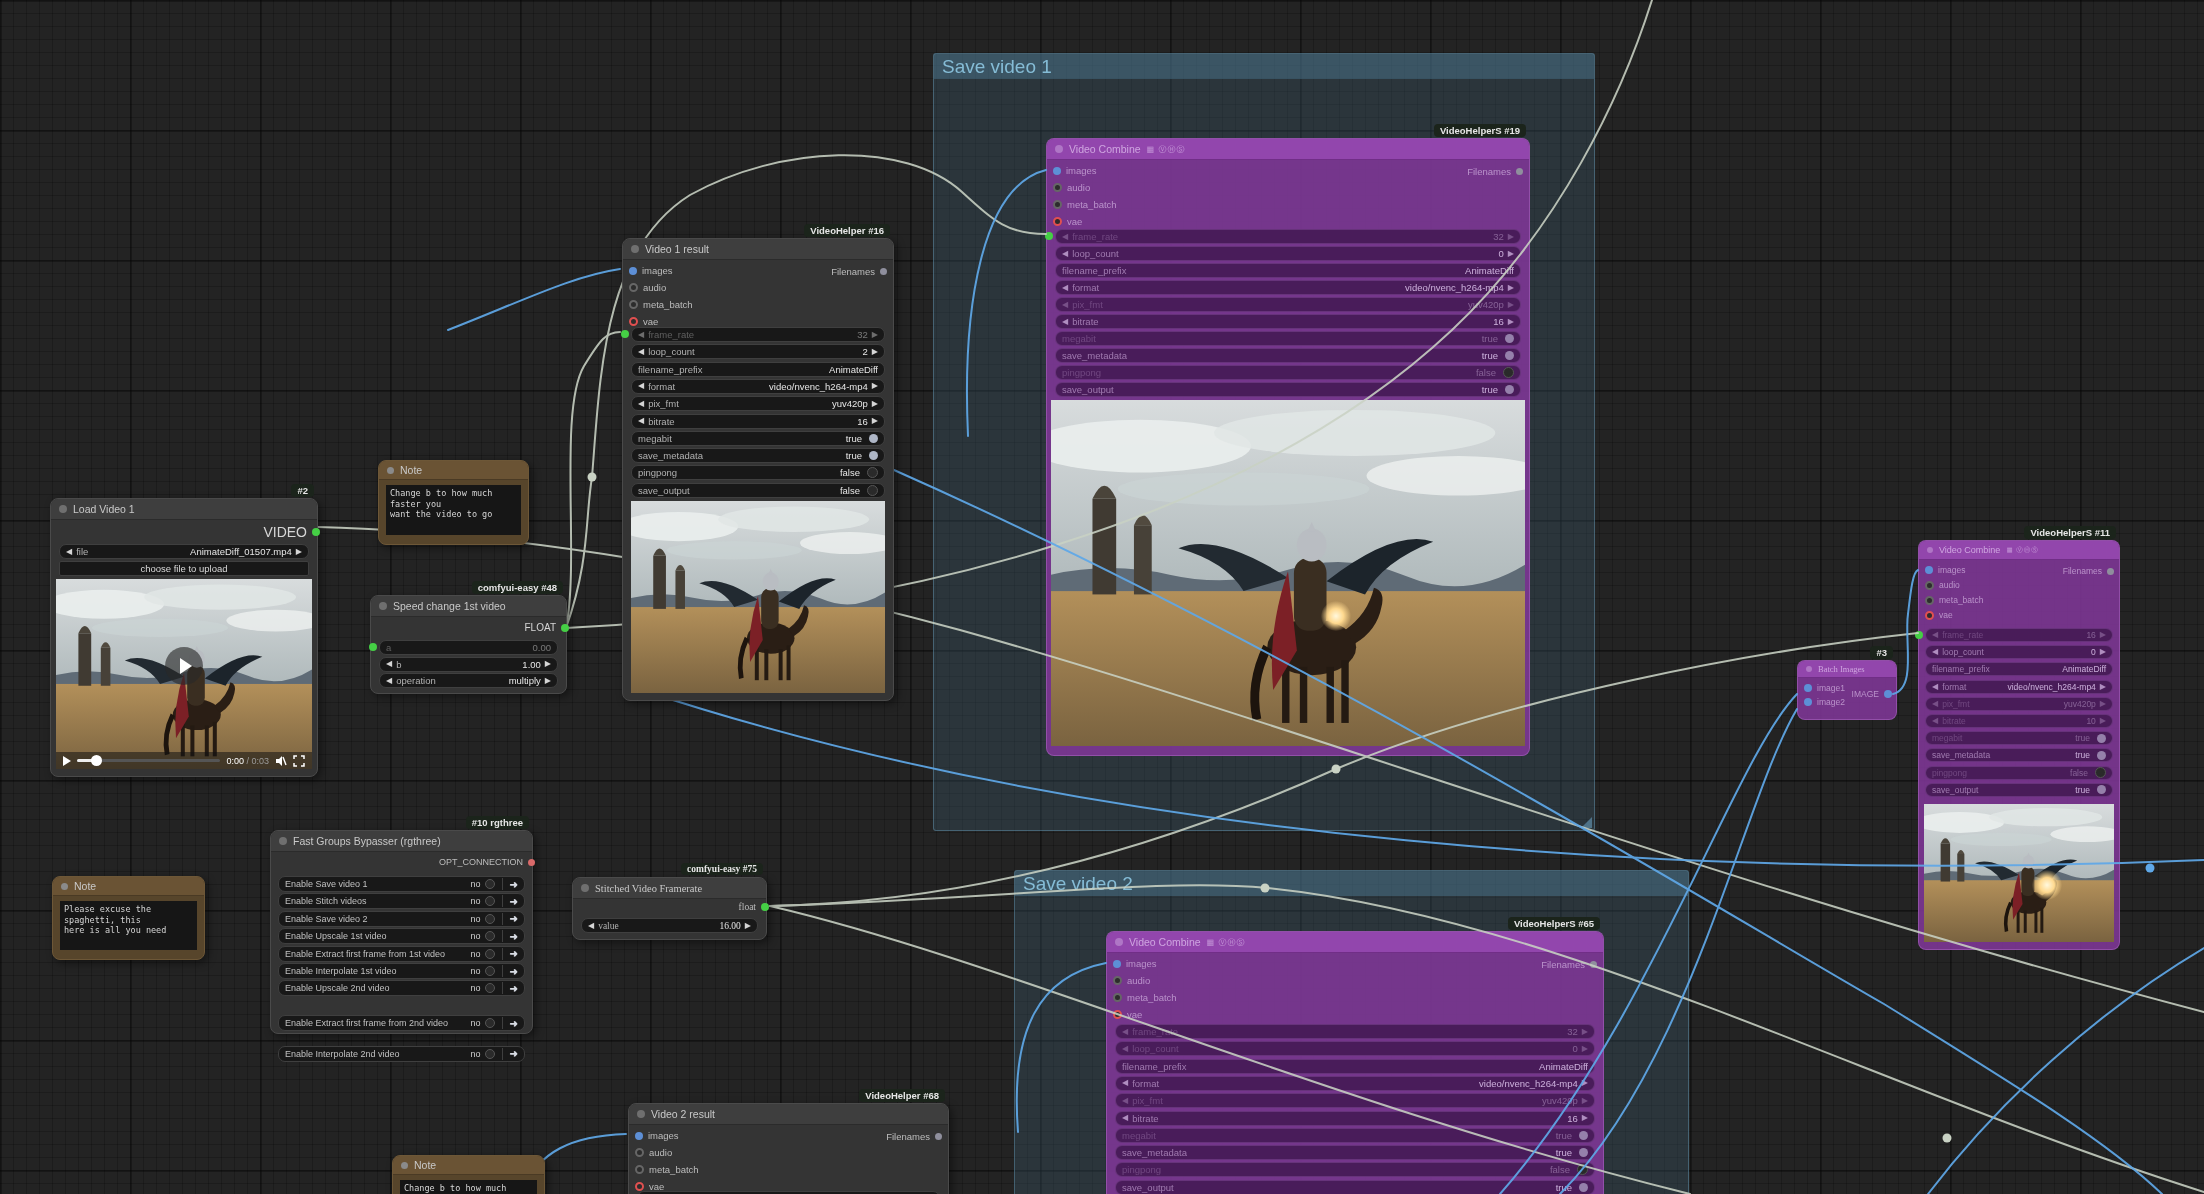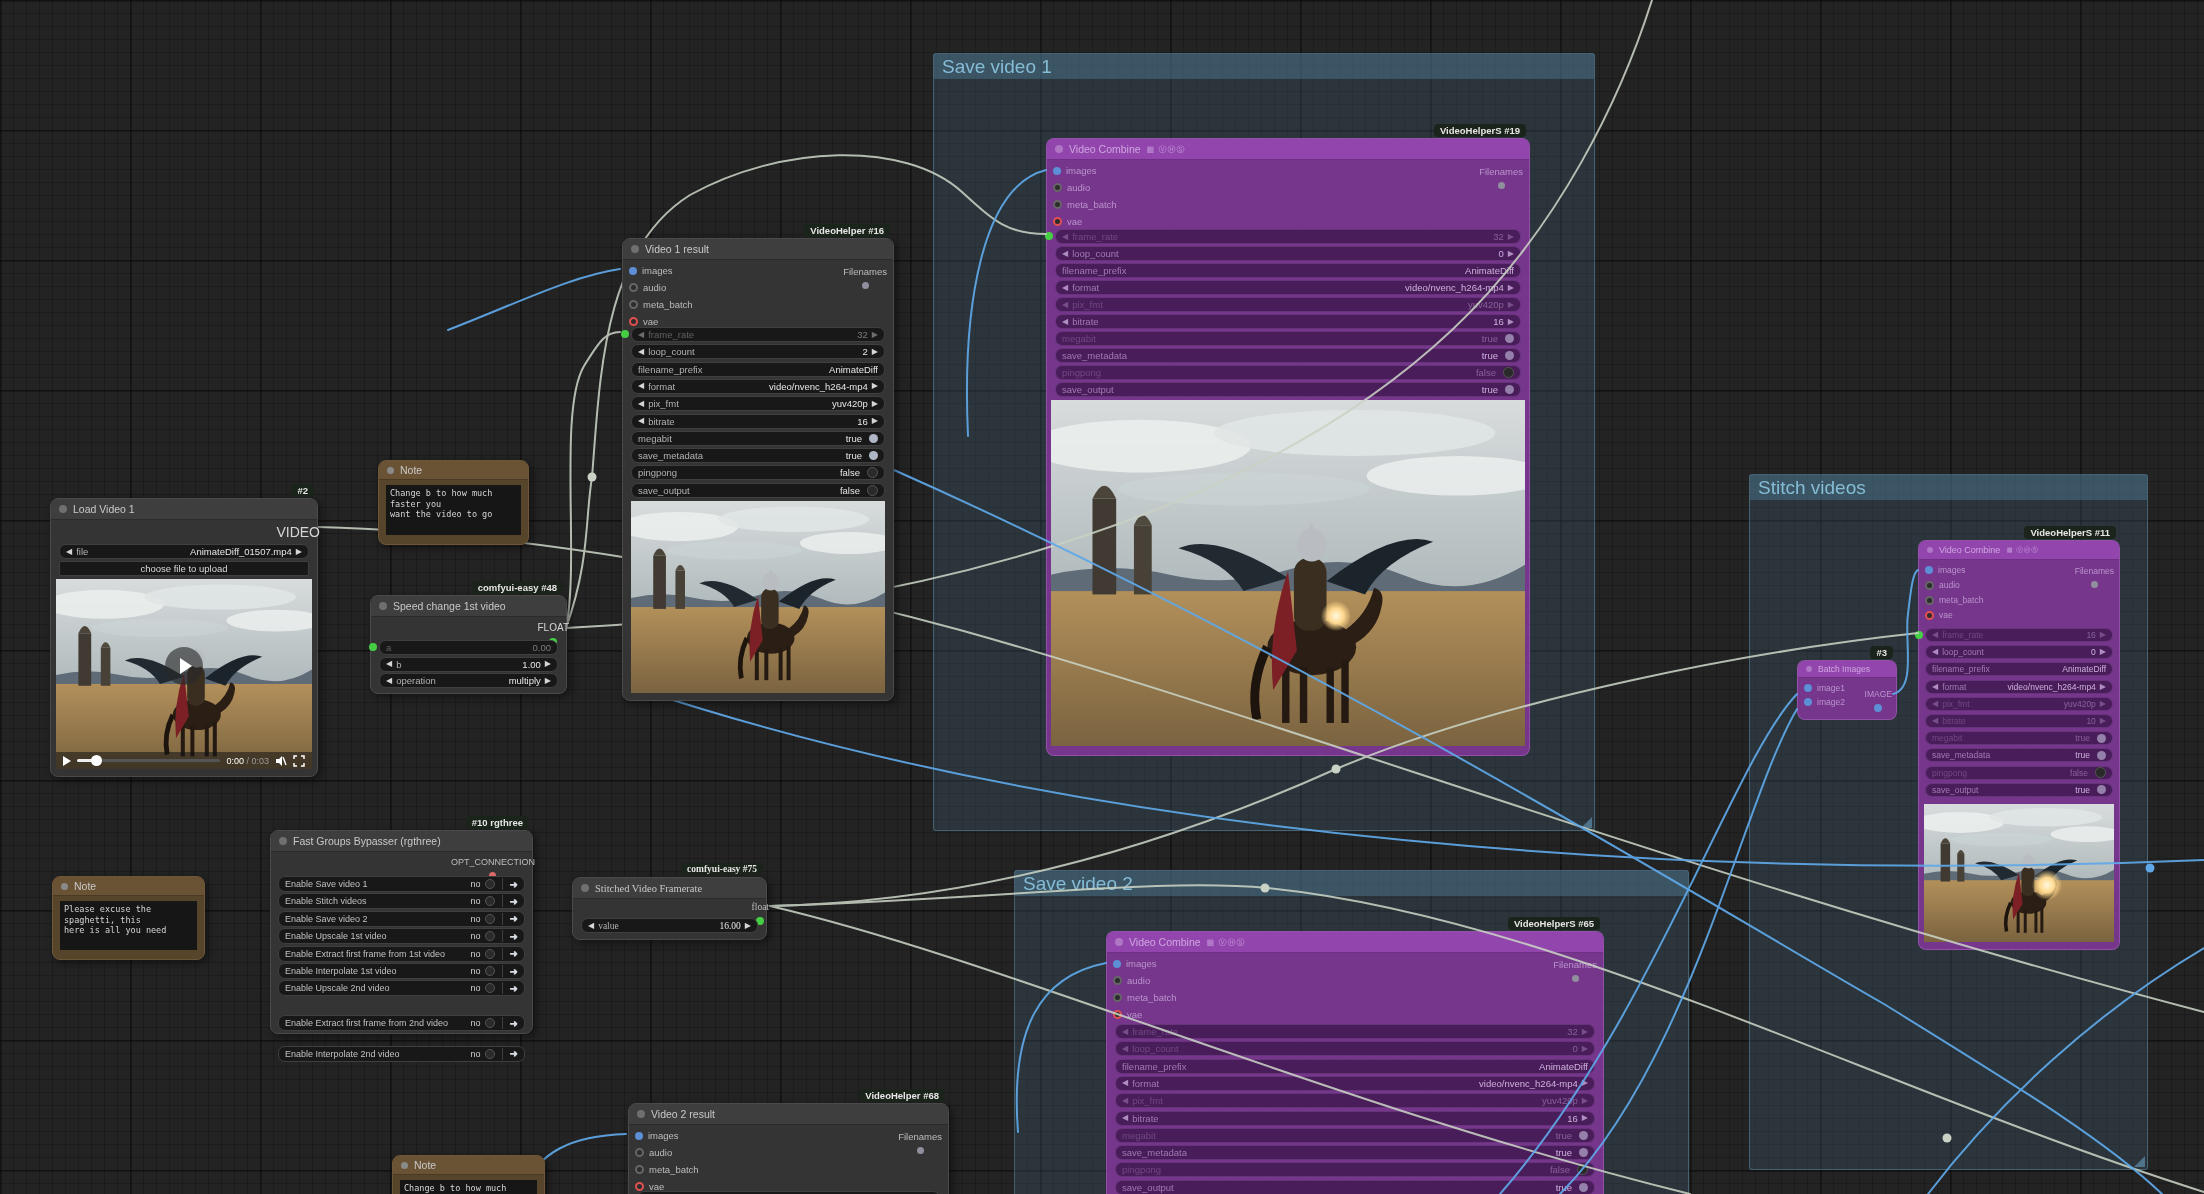--- a/index.html
+++ b/index.html
@@ -30,21 +30,21 @@
   .node.purple .ntitle{background:rgba(150,72,176,.9);border-bottom-color:rgba(90,30,110,.6);}
   .tdot{width:8px;height:8px;border-radius:50%;background:#6f6f6f;flex:0 0 auto;}
   .node.purple .tdot{background:rgba(220,190,235,.4);}
   .ttext{font-size:10.5px;color:#c9c9c9;white-space:nowrap;}
   .node.purple .ttext{color:rgba(225,195,240,.75);}
   .ticons{font-size:8px;color:rgba(225,195,240,.6);letter-spacing:1px;}
   .badge{position:absolute;top:-15px;right:3px;background:#1b241b;color:#e6e6e6;
     font-size:9.5px;font-weight:bold;padding:1px 6px;border-radius:4px;white-space:nowrap;z-index:5;}
   
   .port{position:absolute;display:flex;align-items:center;gap:5px;font-size:9.5px;color:#bdbdbd;}
-  .port.out{flex-direction:column;}
+  .port.out{flex-direction:row;}
   .node.purple .port{color:rgba(215,185,230,.7);}
   .pdot{width:8px;height:8px;border-radius:50%;flex:0 0 auto;}
   .pdot.blue{background:#5d8fd6;}
   .pdot.hollow{background:#2c2c2c;border:2px solid #666;width:5px;height:5px;}
   .pdot.red{background:#2c2c2c;border:2px solid #e05050;width:5px;height:5px;}
   .pdot.green{background:#45cf45;}
   .pdot.gray{background:#8f8f9d;width:7px;height:7px;}
   .pdot.pink{background:#d96a6a;width:7px;height:7px;}
   .in-col .port{position:static;margin:0 0 6px 0;}
   .in-col{position:absolute;left:6px;}
@@ -111,25 +111,20 @@
   <div class="group" style="left:933px;top:53px;width:660px;height:776px;">
     <div class="group-header">
       <span class="group-title">Save video 1</span>
     </div>
   </div>
   <div class="group" style="left:1014px;top:870px;width:673px;height:360px;">
     <div class="group-header">
       <span class="group-title">Save video 2</span>
     </div>
   </div>
-  <div class="group" style="left:1749px;top:474px;width:397px;height:694px;">
-    <div class="group-header">
-      <span class="group-title">Stitch videos</span>
-    </div>
-  </div>
 
   <div class="node purple" style="left:1046px;top:138px;width:482px;height:616px;">
     <div class="badge">VideoHelperS #19</div>
     <div class="ntitle">
       <span class="tdot"></span>
       <span class="ttext">Video Combine</span>
       <span class="ticons">▦ ⓋⒽⓈ</span>
     </div>
     <div class="in-col" style="top:26px;">
 
@@ -494,21 +489,21 @@
     <div class="preview" style="left:5px;top:263px;width:190px;height:138px;">
       <svg class="scene" viewBox="0 0 320 210" preserveAspectRatio="none">
           <use href="#kscene"></use>
         </svg>
       <div class="sun" style="left:57%;top:48%;"></div>
     </div>
   </div>
 
   <div class="node purple" style="left:1797px;top:660px;width:98px;height:58px;">
     <div class="badge">#3</div>
-    <div class="ntitle" style="height:16px;">
+    <div class="ntitle" style="height:16px;font-family:Liberation Serif, serif;">
       <span class="tdot" style="width:6px;height:6px;"></span>
       <span class="ttext" style="font-size:8.5px;">Batch Images</span>
     </div>
     <div class="in-col" style="top:22px;">
 
         <div class="port in" style="font-size:8.5px;margin-bottom:4px;">
           <span class="pdot blue"></span>
           <span>image1</span>
         </div>
 

